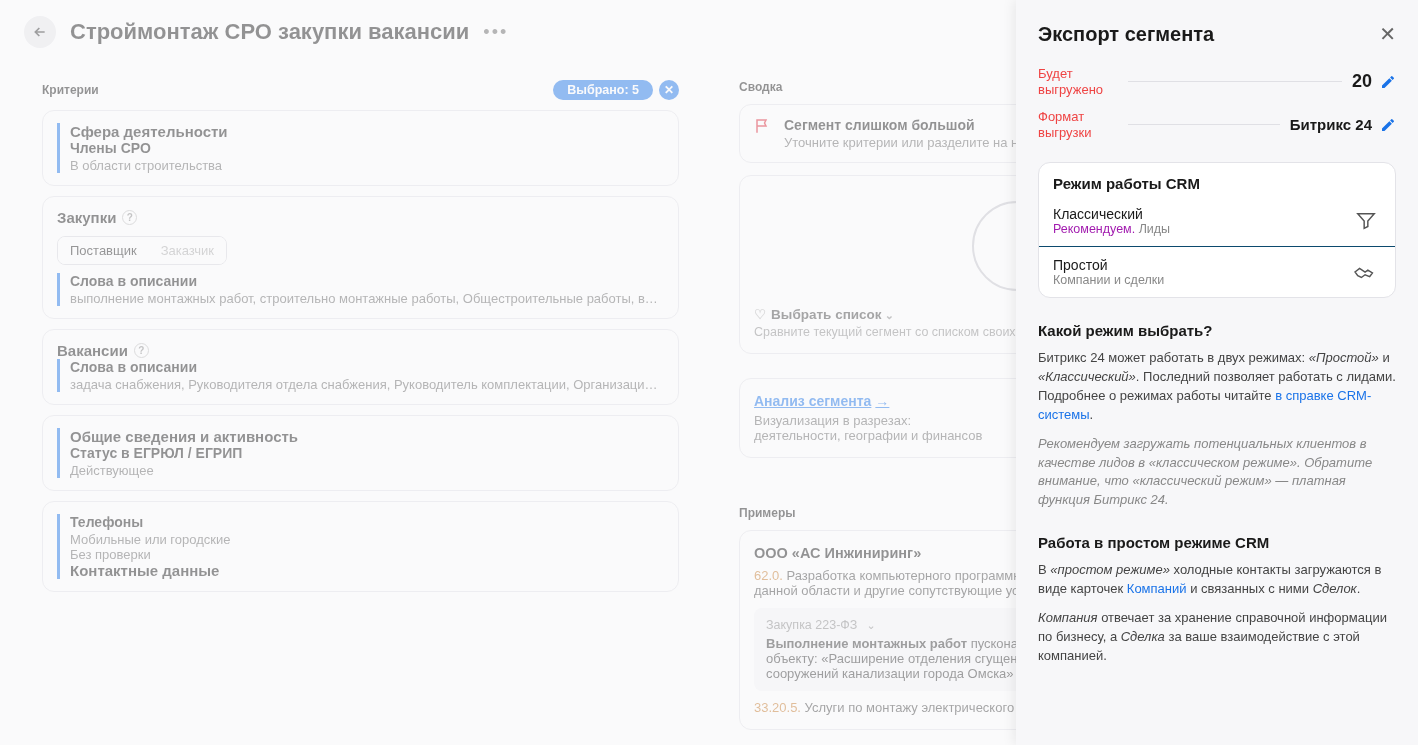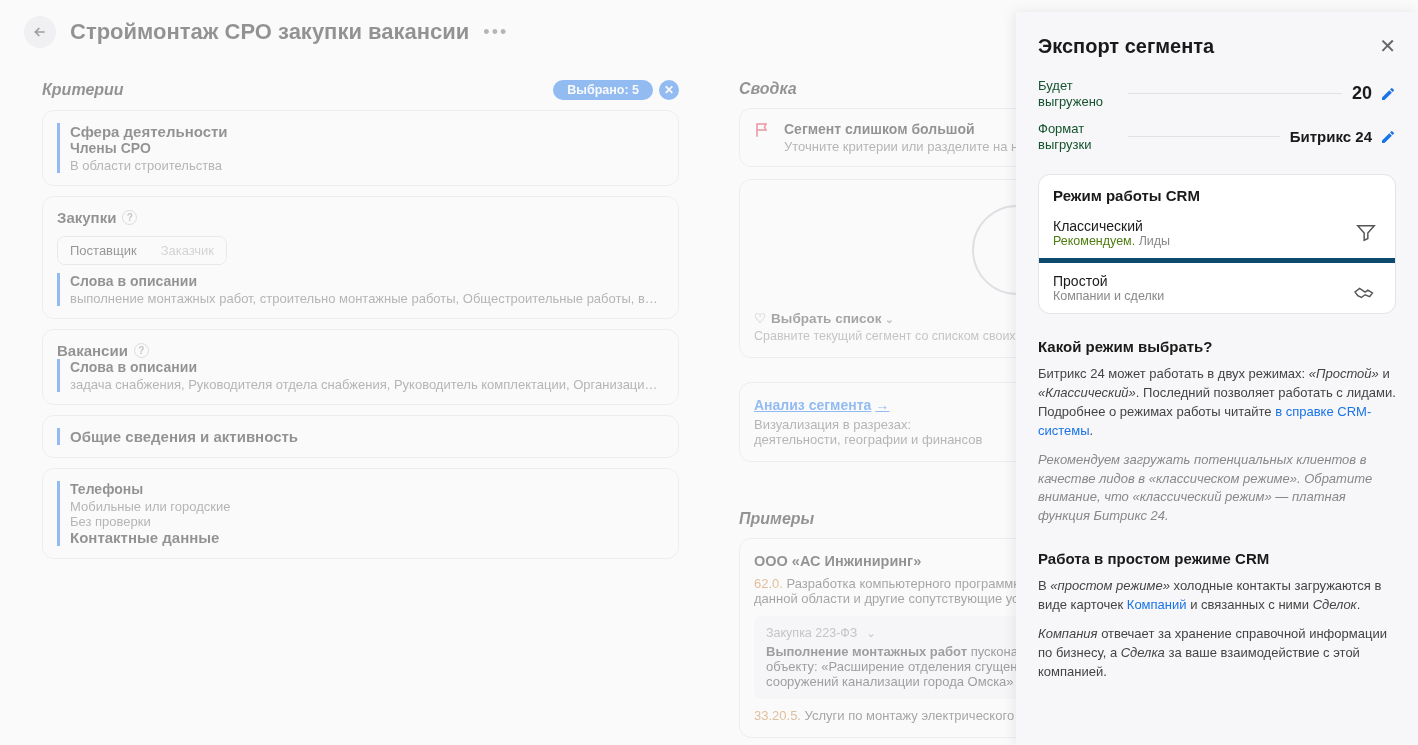--- a/index.html
+++ b/index.html
@@ -10,21 +10,21 @@
 .back-btn { width: 32px; height: 32px; border-radius: 50%; background: #e8e8ec; display: flex; align-items: center; justify-content: center; cursor: pointer; }
 .page-title { font-size: 22px; font-weight: 600; }
 .more-btn { font-size: 18px; color: #666; cursor: pointer; letter-spacing: 2px; }
 
 .columns { display: flex; gap: 24px; padding: 0 24px 24px; flex: 1; min-height: 0; }
 .col { flex: 1; min-width: 0; }
 
 .panel { background: #fff; border-radius: 14px; padding: 16px 18px; }
 .panel + .panel { margin-top: 16px; }
 .panel-header { display: flex; align-items: center; justify-content: space-between; margin-bottom: 10px; }
-.panel-title { font-size: 16px; font-weight: 600; font-style: italic; }
+.panel-title { font-size: 12px; font-weight: 600; }
 
 .pill-row { display: flex; align-items: center; gap: 6px; }
 .pill { background: #1a73e8; color: #fff; border-radius: 12px; padding: 3px 14px; font-size: 12.5px; font-weight: 600; }
 .pill-x { width: 20px; height: 20px; border-radius: 50%; background: #1a73e8; color: #fff; display: inline-flex; align-items: center; justify-content: center; font-size: 12px; cursor: pointer; font-weight: bold; }
 
 .crit-block { border: 1px solid #e3e3e8; border-radius: 12px; padding: 12px 14px; background: #fff; }
 .crit-block + .crit-block { margin-top: 10px; }
 .crit-head { font-size: 15px; font-weight: 600; display: flex; align-items: center; gap: 6px; }
 .help-ic { width: 15px; height: 15px; border: 1px solid #bbb; border-radius: 50%; display: inline-flex; align-items: center; justify-content: center; font-size: 10px; color: #888; }
 .sub-block { border-left: 3px solid #1a73e8; padding-left: 10px; }
@@ -61,40 +61,40 @@
 .ex-code { color: #c77a2b; font-size: 13px; }
 .ex-text { font-size: 13px; color: #444; }
 .ex-sub { background: #f5f5f8; border-radius: 8px; padding: 10px 12px; margin-top: 10px; margin-bottom: 8px; }
 .ex-sub-head { font-size: 12.5px; color: #888; margin-bottom: 4px; display: flex; align-items: center; gap: 6px; }
 .ex-sub-body { font-size: 13px; color: #333; }
 
 
 .dim-overlay { position: absolute; inset: 0; background: rgba(245,245,247,0.55); z-index: 3; }
 
 
-.drawer { position: absolute; top: 12px; right: 0; bottom: 0; width: 402px; background: #f7f7f9; z-index: 4; display: flex; flex-direction: column; box-shadow: -2px 0 12px rgba(0,0,0,0.08); overflow-y: auto; }
+.drawer { position: absolute; top: 0; right: 0; bottom: 0; width: 402px; background: #f7f7f9; z-index: 4; display: flex; flex-direction: column; box-shadow: -2px 0 12px rgba(0,0,0,0.08); overflow-y: auto; }
 .drawer-head { display: flex; align-items: center; justify-content: space-between; padding: 22px 22px 14px; }
 .drawer-title { font-size: 20px; font-weight: 700; }
 .close-x { font-size: 20px; color: #666; cursor: pointer; }
 .drawer-body { padding: 0 22px 22px; }
 
 .param-row { display: flex; align-items: center; justify-content: space-between; padding: 6px 0; }
-.param-label { font-size: 13px; color: #14532d; width: 80px; line-height: 1.2; }
+.param-label { font-size: 13px; color: #ef4444; width: 80px; line-height: 1.2; }
 .param-line { flex: 1; border-bottom: 1px solid #e0e0e5; margin: 0 10px; }
 .param-val { font-size: 18px; font-weight: 700; }
 .param-val.fmt { font-size: 15px; font-weight: 600; }
 .edit-ic { width: 16px; height: 16px; color: #1a73e8; margin-left: 8px; cursor: pointer; }
 
 .section-box { background: #fff; border: 1px solid #e3e3e8; border-radius: 12px; margin-top: 16px; overflow: hidden; }
 .section-title { font-size: 15px; font-weight: 600; padding: 12px 14px 4px; }
 .mode-opt { padding: 10px 14px; display: flex; align-items: center; justify-content: space-between; cursor: pointer; }
-.mode-opt + .mode-opt { border-top: 5px solid #0c4a6e; align-items: flex-end; }
+.mode-opt + .mode-opt { border-top: 1px solid #0c4a6e; }
 .mode-label { font-size: 14px; font-weight: 400; }
 .mode-sub { font-size: 12.5px; color: #888; }
-.mode-sub .rec { color: #4d7c0f; }
+.mode-sub .rec { color: #a21caf; }
 .mode-ic { width: 30px; height: 22px; color: #555; flex-shrink: 0; }
 
 .info-h { font-size: 15px; font-weight: 600; margin: 24px 0 10px; }
 .info-p { font-size: 13px; color: #444; line-height: 1.45; margin-bottom: 10px; }
 .info-p em, .italic { font-style: italic; }
 .info-p .link { color: #1a73e8; }
 .info-p.muted { color: #888; font-style: italic; }
 </style>
 </head>
 <body>
@@ -154,20 +154,24 @@
             </div>
           <div class="sub-block">
             <div class="sub-title">Слова в описании</div>
             <div class="sub-desc">задача снабжения, Руководителя отдела снабжения, Руководитель комплектации, Организация работ…</div>
           </div>
         </div>
 
         <div class="crit-block">
           <div class="sub-block nt">
             <div class="crit-head">Общие сведения и активность</div>
+          </div>
+          <div class="sub-block">
+            <div class="sub-title">Статус в ЕГРЮЛ / ЕГРИП</div>
+            <div class="sub-desc">Действующее</div>
           </div>
         </div>
 
         <div class="crit-block">
           <div class="sub-block">
             <div class="sub-title">Телефоны</div>
             <div class="sub-desc">Мобильные или городские</div>
             <div class="sub-desc">Без проверки</div>
           </div>
           <div class="sub-block nt">

